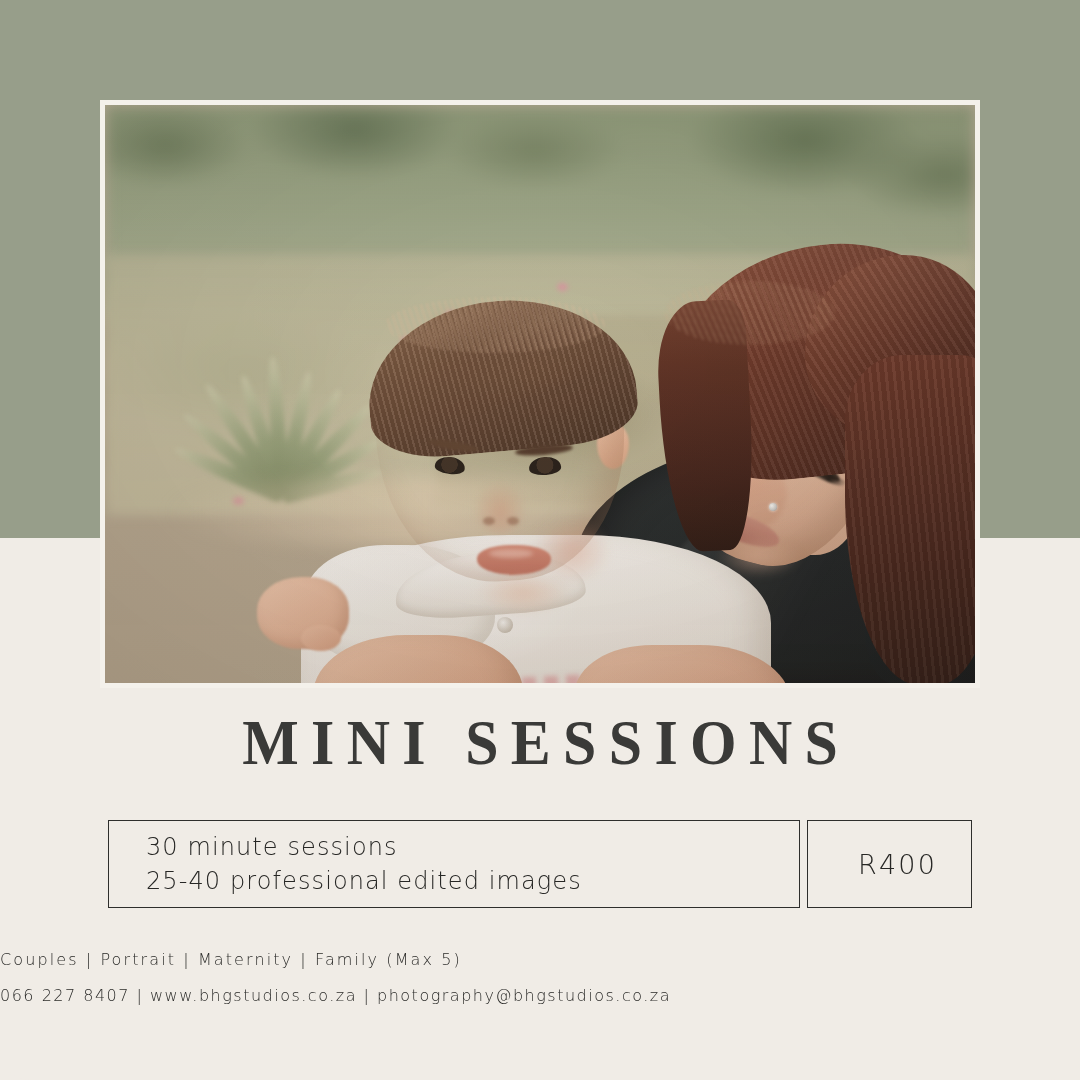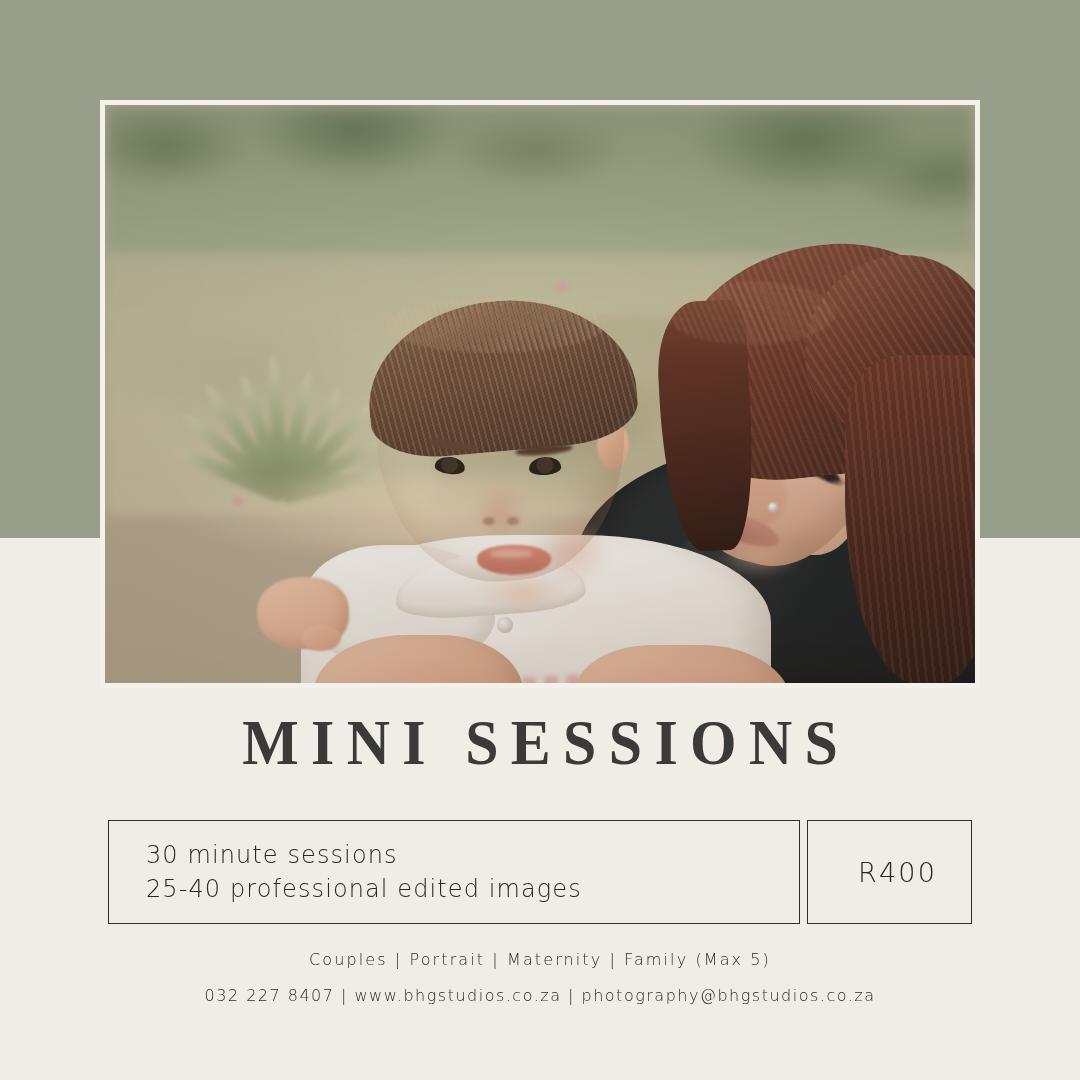--- a/index.html
+++ b/index.html
@@ -422,21 +422,21 @@
     color:#3a3a38;
     line-height:1;
     transform:scaleX(.95);
     transform-origin:50% 50%;
   }
 
   
   .info-row {
     position:absolute;
     left:108px; top:820px;
-    width:864px; height:104px;
+    width:864px; height:88px;
     display:flex;
     gap:7px;
   }
   .info-main {
     flex:0 0 692px;
     border:1.5px solid #2e2e2c;
     display:flex; flex-direction:column;
     justify-content:center;
     padding-left:37px;
     gap:6px;
@@ -460,21 +460,20 @@
     font-weight:300;
     letter-spacing:2.2px;
     color:#272725;
     margin-left:16px;
   }
 
   
   .footer {
     position:absolute;
     left:0; top:950px; width:1080px;
-    text-align:center;
   }
   .footer-line1 {
     font-family:"DejaVu Sans", sans-serif;
     font-size:16px;
     font-weight:300;
     letter-spacing:2.1px;
     color:#2b2b29;
     margin-bottom:17px;
   }
   .footer-line2 {
@@ -588,16 +587,16 @@
       <div class="info-line">30 minute sessions</div>
       <div class="info-line">25-40 professional edited images</div>
     </div>
     <div class="info-price">
       <span class="price-text">R400</span>
     </div>
   </div>
 
   <div class="footer">
     <div class="footer-line1">Couples | Portrait | Maternity | Family (Max 5)</div>
-    <div class="footer-line2">032 227 8407 | www.bhgstudios.co.za | photography@bhgstudios.co.za</div>
+    <div class="footer-line2">066 227 8407 | www.bhgstudios.co.za | photography@bhgstudios.co.za</div>
   </div>
 
 </div>
 
 </body></html>

